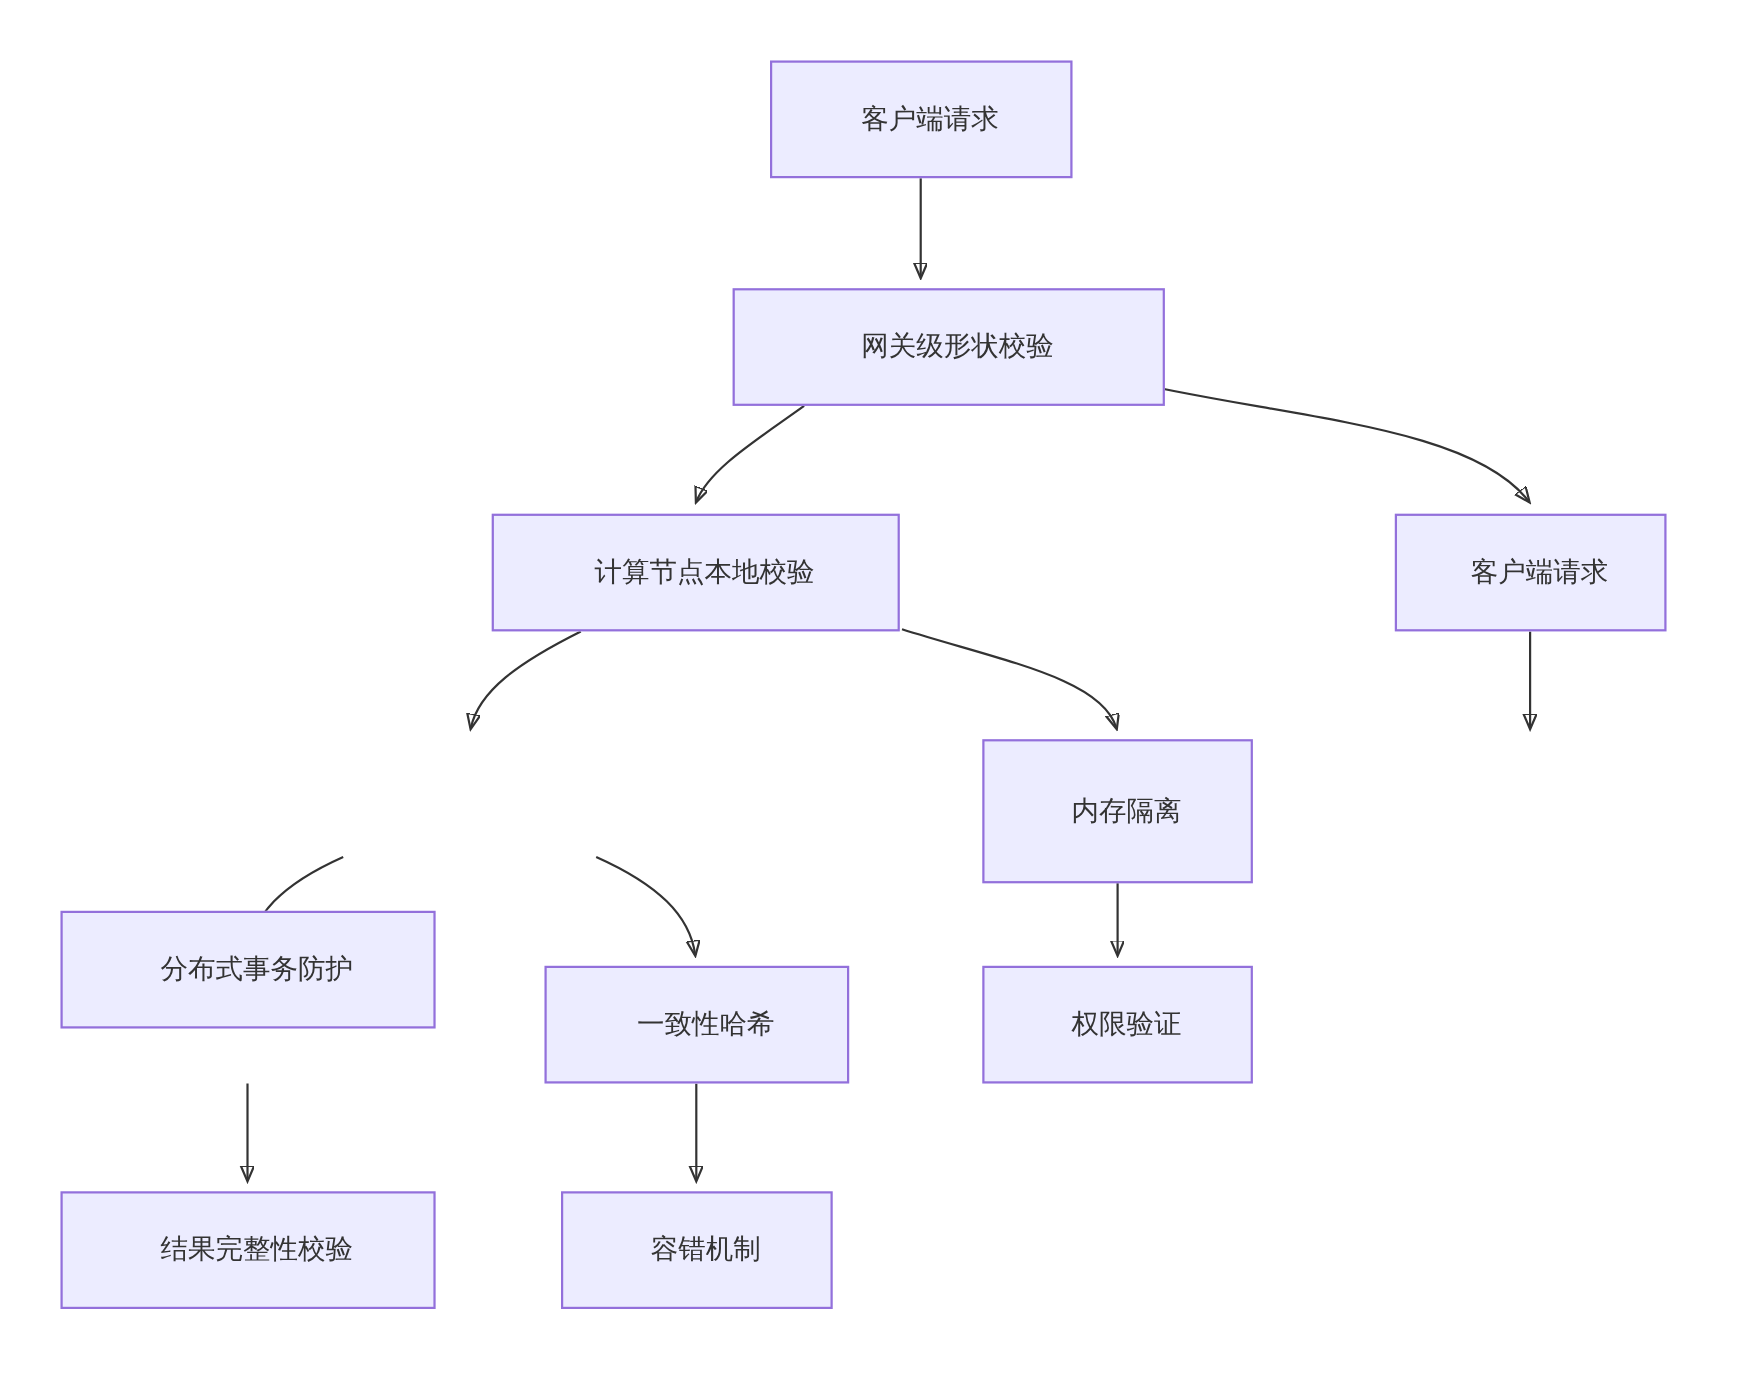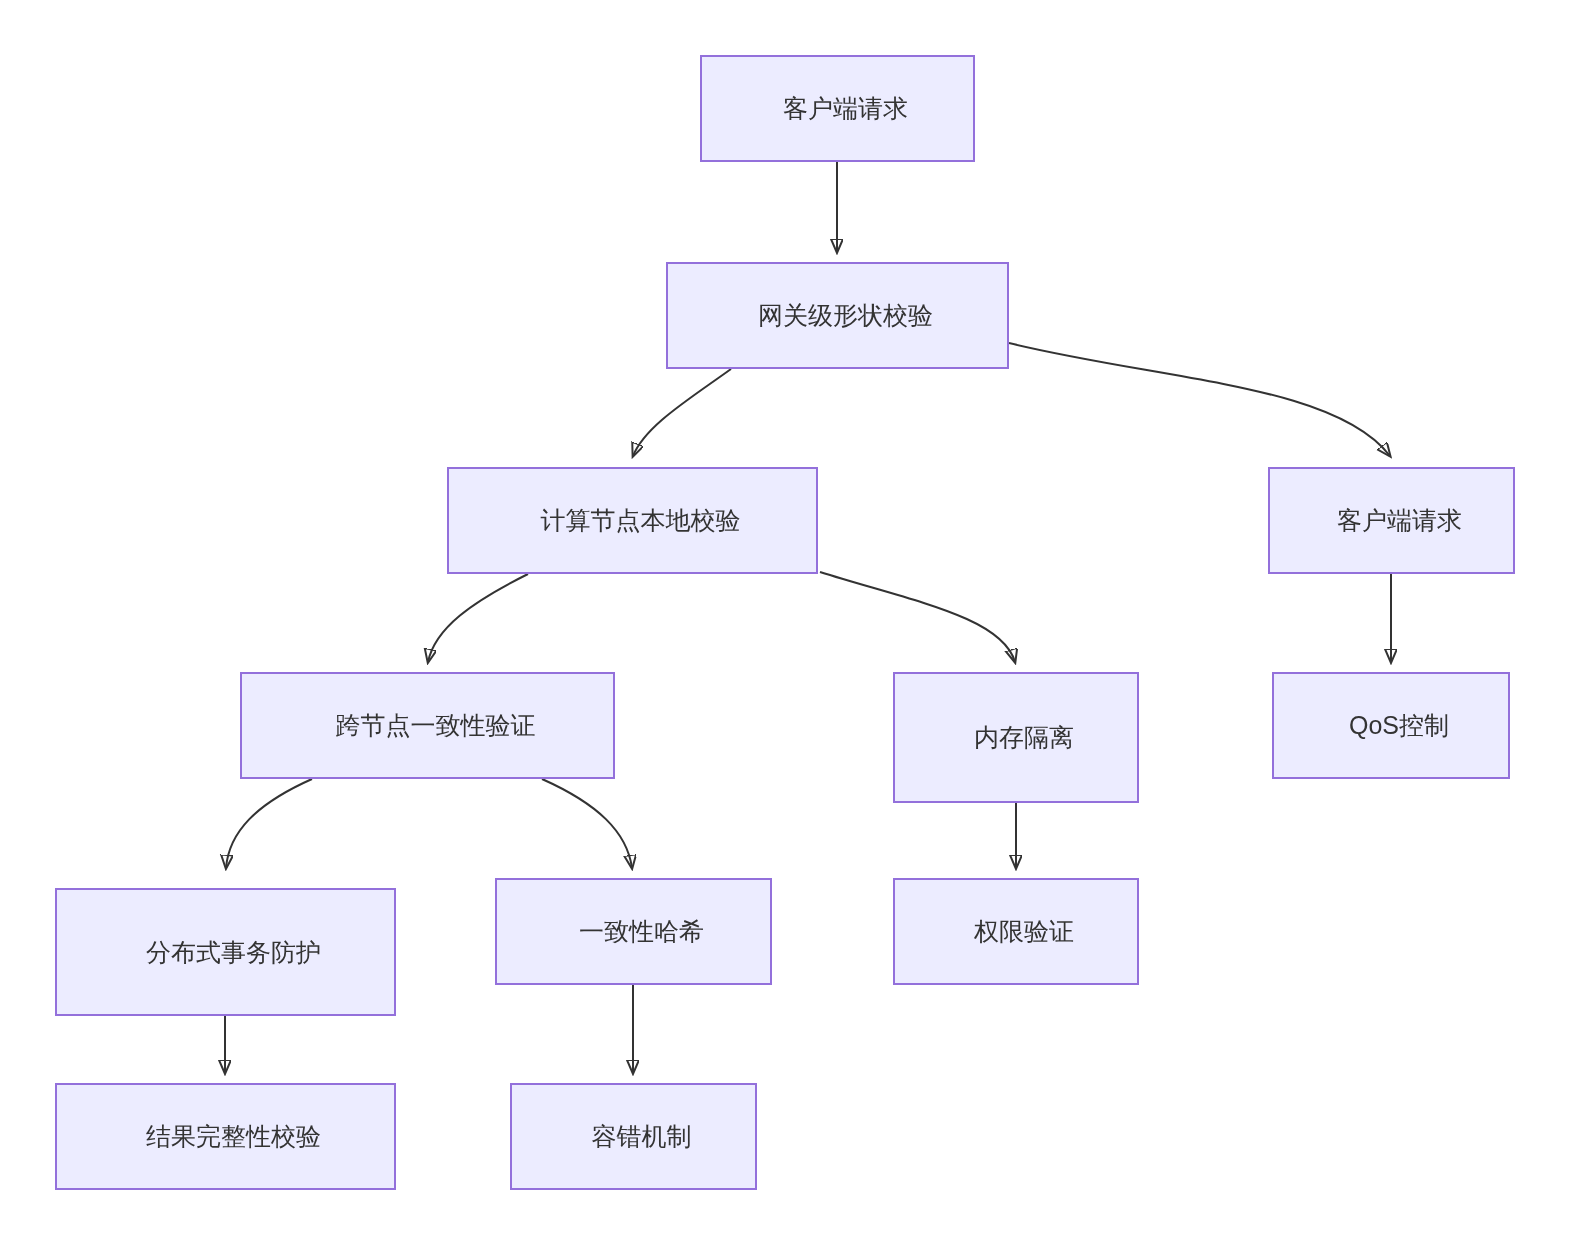--- a/index.html
+++ b/index.html
@@ -49,45 +49,39 @@
     <path d="M 542 779 C 598 804, 627 832, 632 868" marker-end="url(#arrow)"></path>
     <path d="M 1016 779 L 1016 868" marker-end="url(#arrow)"></path>
     <path d="M 225 985 L 225 1073" marker-end="url(#arrow)"></path>
     <path d="M 633 985 L 633 1073" marker-end="url(#arrow)"></path>
   </svg>
 
   <div class="node" style="left:700px;top:55px;width:275px;height:107px">
     <span>客户端请求</span>
   </div>
 
-  <div class="node" style="left:666px;top:262px;width:343px;height:107px">
+  <div class="node" style="left:666px;top:262px;width:393px;height:107px">
     <span>网关级形状校验</span>
   </div>
 
   <div class="node" style="left:447px;top:467px;width:371px;height:107px">
     <span>计算节点本地校验</span>
   </div>
 
   <div class="node" style="left:1268px;top:467px;width:247px;height:107px">
     <span>客户端请求</span>
   </div>
 
-  <div class="node" style="left:240px;top:672px;width:375px;height:107px">
-    <span>跨节点一致性验证</span>
-  </div>
 
   <div class="node" style="left:893px;top:672px;width:246px;height:131px">
     <span>内存隔离</span>
   </div>
 
-  <div class="node" style="left:1272px;top:672px;width:238px;height:107px">
-    <span>QoS控制</span>
-  </div>
 
-  <div class="node" style="left:55px;top:888px;width:341px;height:128px">
+  <div class="node" style="left:55px;top:828px;width:341px;height:107px">
     <span>分布式事务防护</span>
   </div>
 
   <div class="node" style="left:893px;top:878px;width:246px;height:107px">
     <span>权限验证</span>
   </div>
 
   <div class="node" style="left:495px;top:878px;width:277px;height:107px">
     <span>一致性哈希</span>
   </div>

